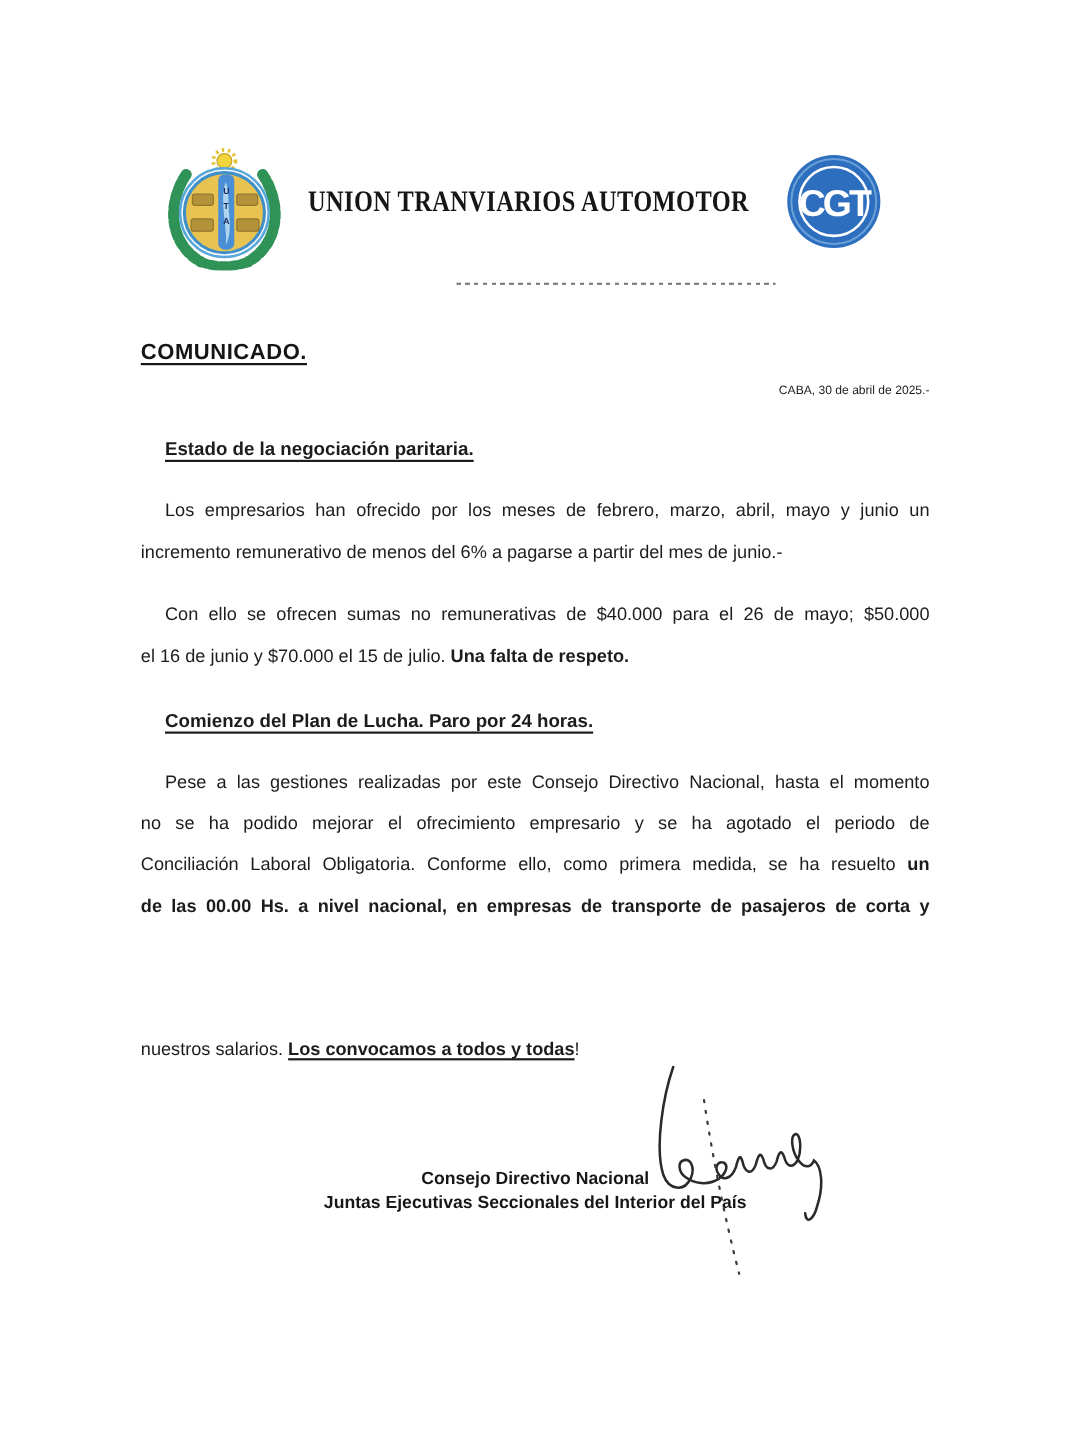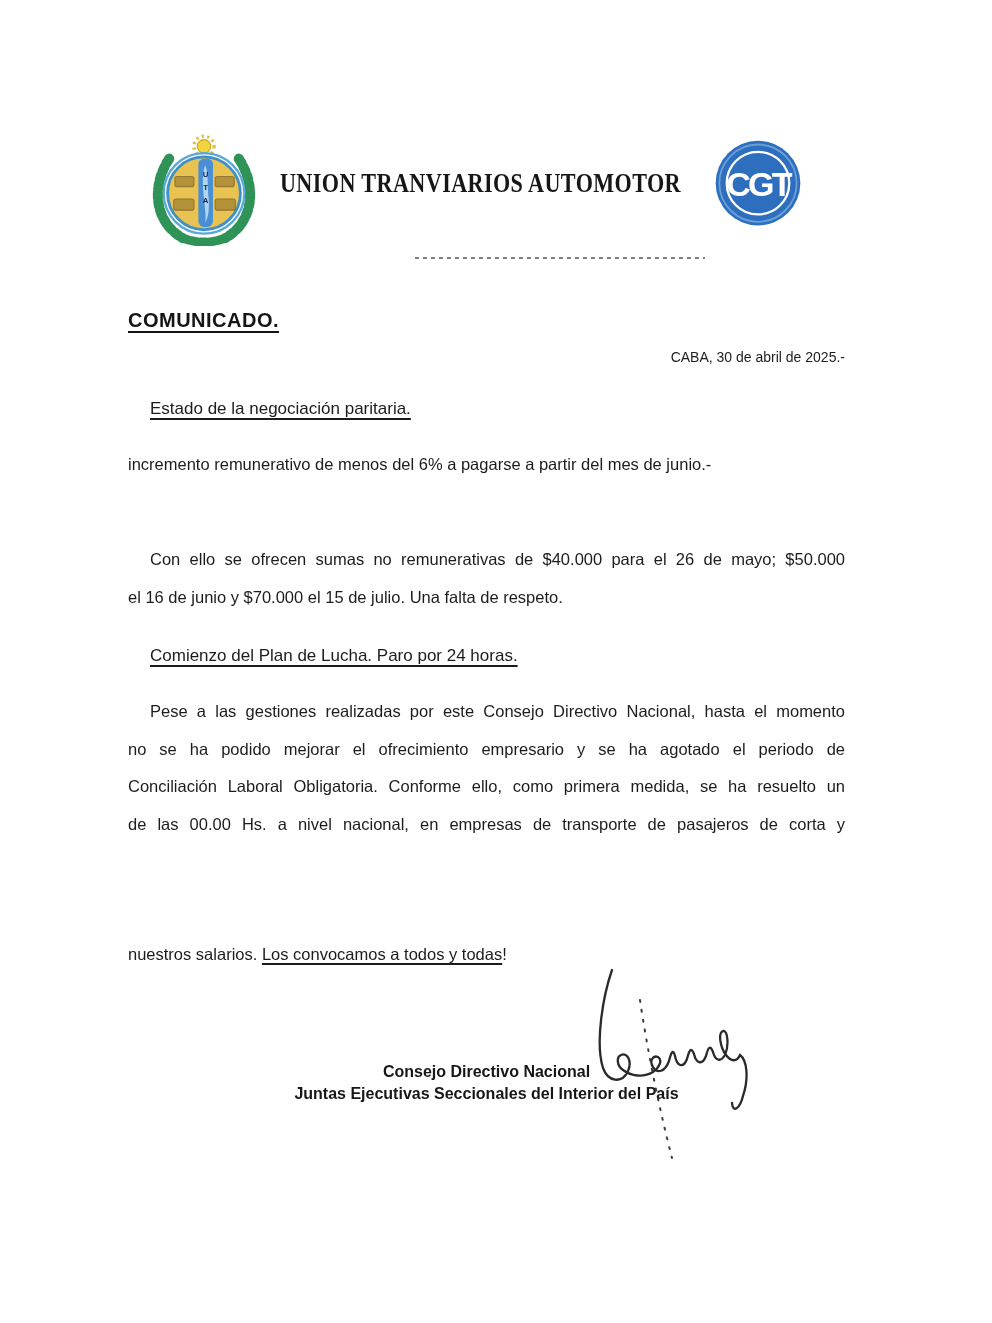--- a/index.html
+++ b/index.html
@@ -25,30 +25,30 @@
     position:absolute;left:415px;top:257px;width:290px;height:2px;
     background:repeating-linear-gradient(90deg,#7d7d7d 0 4px,transparent 4px 8px);
   }
   
   .doc{position:absolute;left:128px;top:0;width:717px;height:1323px;}
   .doc-title{
     position:absolute;left:0;top:309px;
     font-size:20px;font-weight:bold;letter-spacing:.5px;color:#151515;
     text-decoration:underline;text-decoration-thickness:2px;text-underline-offset:4px;
   }
-  .dateline{position:absolute;right:0;top:349px;font-size:14px;}
+  .dateline{position:absolute;right:0;top:349px;font-size:11px;}
   .block{position:absolute;left:0;width:717px;font-size:16.5px;line-height:37.6px;}
   .block .line{text-align:justify;text-align-last:justify;}
   .block .line.lastline{text-align:left;text-align-last:auto;}
   .block .line.first{padding-left:22px;}
   .block.heading .line{font-weight:bold;font-size:17px;}
   .block.heading .line span{
     text-decoration:underline;text-decoration-thickness:2px;text-underline-offset:4px;
   }
-  span.b{font-weight:normal;}
+  span.b{font-weight:bold;}
   span.u{text-decoration:underline;text-decoration-thickness:2px;text-underline-offset:3px;}
   #heading-estado{top:390px;}
   #para-ofrecimiento{top:446px;}
   #para-sumas{top:541px;}
   #heading-comienzo{top:637px;}
   #para-paro{top:693px;}
   #para-convocatoria{top:936px;}
   
   .sig-block{
     position:absolute;left:0;top:1061px;width:717px;text-align:center;
@@ -104,20 +104,21 @@
 
   <div class="doc">
     <div class="doc-title">COMUNICADO.</div>
     <div class="dateline">CABA, 30 de abril de 2025.-</div>
 
     <div id="blocks-host">
         <div class="block heading" id="heading-estado">
           <div class="line lastline first"><span class="b u">Estado de la negociación paritaria.</span></div>
         </div>
         <div class="block para" id="para-ofrecimiento">
+          <div class="line first"><span>Los empresarios han ofrecido por los meses de febrero, marzo, abril, mayo y junio un</span></div>
           <div class="line lastline"><span>incremento remunerativo de menos del 6% a pagarse a partir del mes de junio.-</span></div>
         </div>
         <div class="block para" id="para-sumas">
           <div class="line first"><span>Con ello se ofrecen sumas no remunerativas de $40.000 para el 26 de mayo; $50.000</span></div>
           <div class="line lastline"><span>el 16 de junio y $70.000 el 15 de julio. </span><span class="b">Una falta de respeto.</span></div>
         </div>
         <div class="block heading" id="heading-comienzo">
           <div class="line lastline first"><span class="b u">Comienzo del Plan de Lucha. Paro por 24 horas.</span></div>
         </div>
         <div class="block para" id="para-paro">

